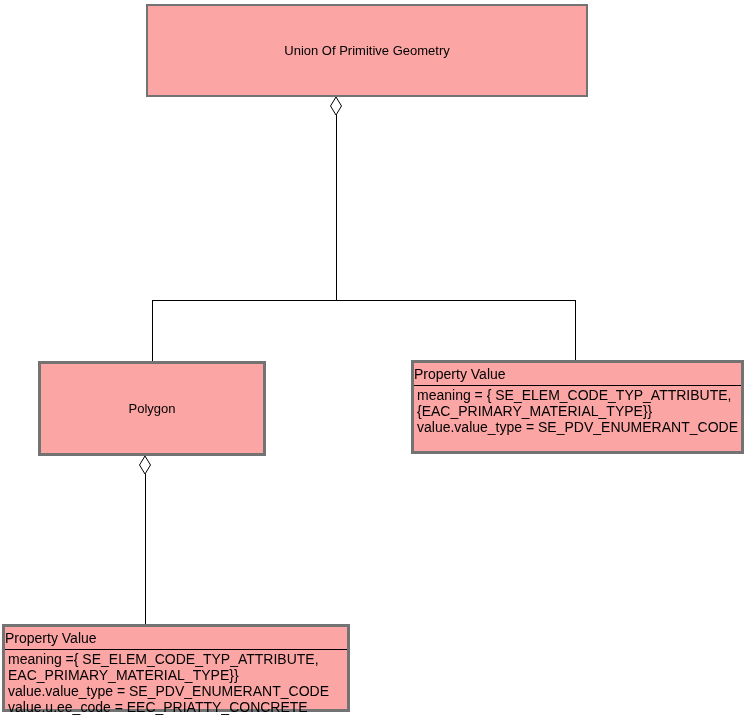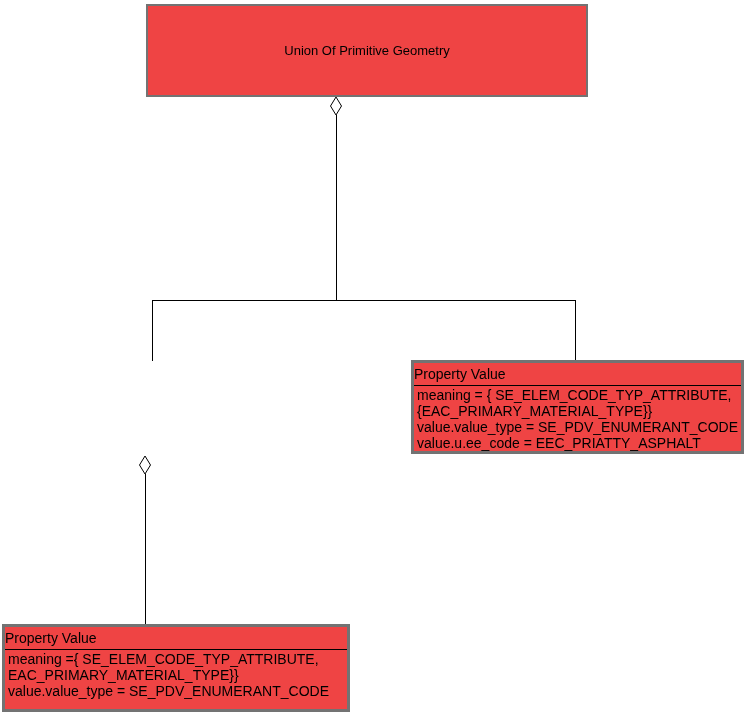--- a/index.html
+++ b/index.html
@@ -18,21 +18,21 @@
   }
   #connector-layer {
     position: absolute;
     left: 0;
     top: 0;
     width: 746px;
     height: 716px;
   }
   .node {
     position: absolute;
-    background: #ef4444;
+    background: #fca5a5;
     border: 3px solid #737373;
     box-sizing: border-box;
   }
   .node.thick {
     border-width: 2px;
   }
   .center-label {
     display: flex;
     align-items: center;
     justify-content: center;
@@ -81,33 +81,36 @@
 
     <path d="M 336 97 L 341.5 106 L 336 115 L 330.5 106 Z" fill="#ffffff" stroke="#000000" stroke-width="1" shape-rendering="auto"></path>
 
     <path d="M 145 456 L 150.5 465 L 145 474 L 139.5 465 Z" fill="#ffffff" stroke="#000000" stroke-width="1" shape-rendering="auto"></path>
   </svg>
 
   <div class="node thick" id="union-box">
     <div class="center-label">Union Of Primitive Geometry</div>
   </div>
 
+  <div class="node" id="polygon-box">
+    <div class="center-label">Polygon</div>
+  </div>
 
   <div class="node" id="pv-right-box">
     <div class="pv-title">Property Value</div>
     <div class="pv-body">
       <div class="pv-line">meaning = { SE_ELEM_CODE_TYP_ATTRIBUTE,</div>
       <div class="pv-line">{EAC_PRIMARY_MATERIAL_TYPE}}</div>
       <div class="pv-line">value.value_type = SE_PDV_ENUMERANT_CODE</div>
-      <div class="pv-line">value.u.ee_code = EEC_PRIATTY_ASPHALT</div>
     </div>
   </div>
 
   <div class="node" id="pv-bottom-box">
     <div class="pv-title">Property Value</div>
     <div class="pv-body">
       <div class="pv-line">meaning ={ SE_ELEM_CODE_TYP_ATTRIBUTE,</div>
       <div class="pv-line">EAC_PRIMARY_MATERIAL_TYPE}}</div>
       <div class="pv-line">value.value_type = SE_PDV_ENUMERANT_CODE</div>
+      <div class="pv-line">value.u.ee_code = EEC_PRIATTY_CONCRETE</div>
     </div>
   </div>
 
 </div>
 
 </body></html>

